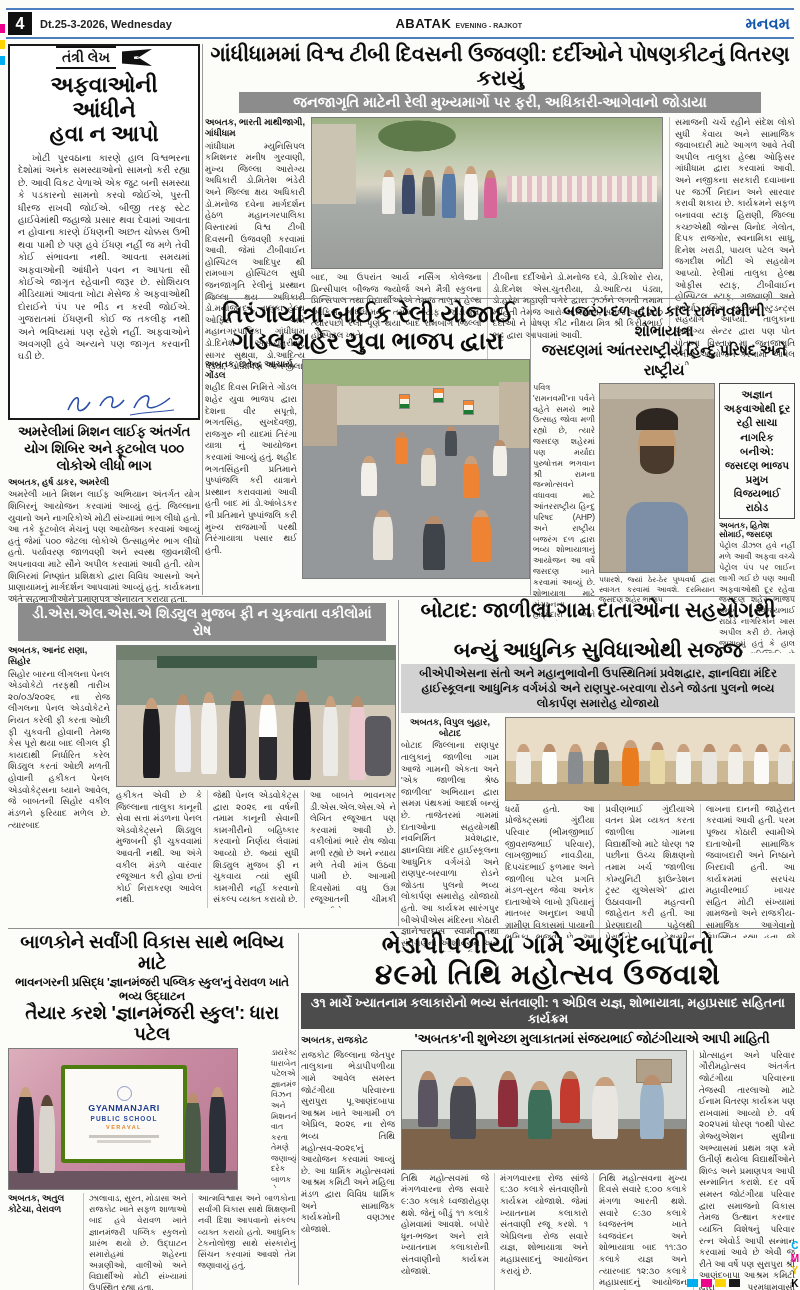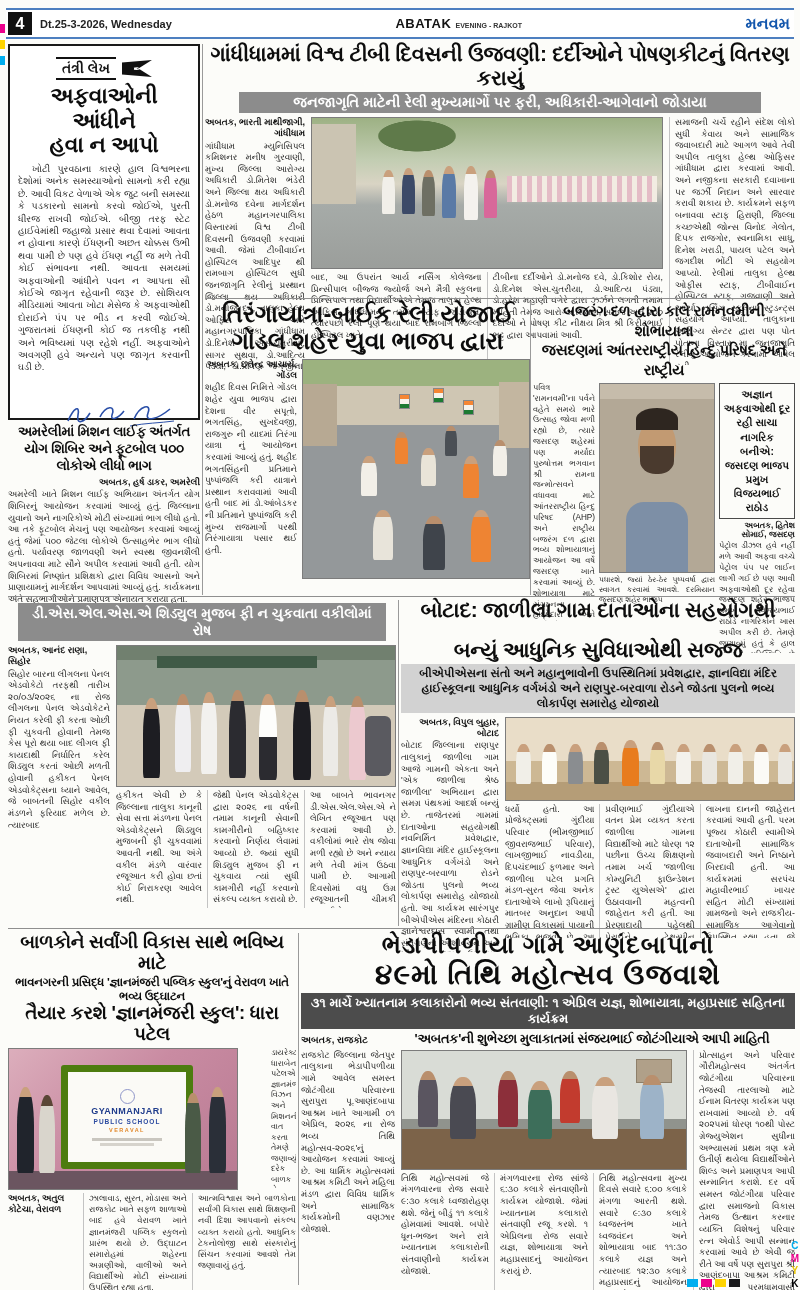--- a/index.html
+++ b/index.html
@@ -11,43 +11,43 @@
        border-top:2px solid #4d7fc0;border-bottom:2px solid #4d7fc0;background:#fff;}
   .pagenum{width:24px;height:23px;background:#111;color:#fff;font-weight:bold;font-size:16px;
            display:flex;align-items:center;justify-content:center;margin-left:2px;}
   .hdr-date{font-size:11px;font-weight:bold;margin-left:8px;color:#222;}
   .hdr-center{flex:1;text-align:center;font-size:13px;font-weight:bold;letter-spacing:.5px;}
   .hdr-center small{font-size:7px;font-weight:bold;color:#333;letter-spacing:0;}
   .hdr-logo{font-size:16px;font-weight:bold;color:#1457ad;margin-right:4px;}
   
   .hl{font-weight:bold;color:#0c0c0c;text-align:center;line-height:1.12;letter-spacing:-.3px;}
   .subbar{background:#8c8c8c;color:#fff;font-weight:bold;text-align:center;padding:2px 4px;}
-  .bl{font-weight:bold;font-size:9px;text-align:right;color:#111;line-height:1.2;}
+  .bl{font-weight:bold;font-size:9px;text-align:left;color:#111;line-height:1.2;}
   .bt{font-size:8.8px;line-height:1.32;text-align:justify;color:#1c1c1c;overflow:hidden;}
   .colrule{border-left:1px solid #c3c3c3;padding-left:5px;}
   .vline{position:absolute;width:1px;background:#9a9a9a;}
   .hline{position:absolute;height:1px;background:#8f8f8f;}
   
   .photo{position:relative;overflow:hidden;border:1px solid #7c7c7c;background:#cfd3c9;}
   .fig{position:absolute;border-radius:45% 45% 8% 8%;}
   .flag3{position:absolute;width:9px;height:13px;
          background:linear-gradient(180deg,#f58634 0 33%,#f6f3ec 33% 66%,#1c7a32 66% 100%);
          border:0.5px solid #888;}
   .band-students{position:absolute;background:repeating-linear-gradient(90deg,#e4bcc6 0 5px,#f2ece2 5px 10px);}
   
   .edbox{position:absolute;left:8px;top:44px;width:192px;height:376px;border:2px solid #1a1a1a;
-         padding:11px 8px;box-sizing:border-box;background:#fff;}
+         padding:0 8px;box-sizing:border-box;background:#fff;}
   .edtag{display:flex;align-items:center;justify-content:center;gap:6px;}
   .edtag-text{font-size:14px;font-weight:bold;border-top:2px solid #111;border-bottom:2px solid #111;padding:1px 6px;}
   .edflag{width:30px;height:17px;background:#111;clip-path:polygon(0 15%,100% 0,55% 50%,100% 100%,0 85%);
           display:flex;align-items:center;justify-content:center;color:#fff;font-size:9px;}
   .sig{display:block;margin:2px 10px 0 auto;}
   
   .banner{position:absolute;left:52px;top:16px;width:118px;height:90px;background:#fbfaf6;border-radius:3px;
-          border:7px solid #4d7c0f;display:flex;flex-direction:column;align-items:center;justify-content:center;gap:2px;}
+          border:4px solid #4d7c0f;display:flex;flex-direction:column;align-items:center;justify-content:center;gap:2px;}
   .banner .logo-circle{width:13px;height:13px;border:1.5px solid #8f96c9;border-radius:50%;}
   .banner .t1{font-size:9px;font-weight:bold;color:#1f3c8c;letter-spacing:.5px;}
   .banner .t2{font-size:6.5px;font-weight:bold;color:#2b4aa0;letter-spacing:1px;}
   .banner .t3{font-size:5.5px;font-weight:bold;color:#e2882a;letter-spacing:1.5px;}
   .banner .addr{width:70px;height:3px;background:#c9c6bf;margin-top:3px;}
   .banner .addr2{width:54px;height:3px;background:#d6d3cc;}
   
   .regL span{display:block;width:5px;height:9px;margin-bottom:7px;}
   .regR{position:absolute;right:1px;top:1240px;font-size:10px;font-weight:bold;line-height:1.25;text-align:center;}
   .regsq{position:absolute;bottom:3px;right:60px;display:flex;gap:3px;}
@@ -205,21 +205,21 @@
       </div>
     </div>
   </div>
 
   <div class="abs" style="left:401px;top:598px;width:394px;">
     <div class="hl" style="font-size:21px;">બોટાદ: જાળીલા ગામ દાતાઓના સહયોગથી</div>
     <div class="hl" style="font-size:21px;margin-top:16px;">બન્યું આધુનિક સુવિધાઓથી સજ્જ</div>
     <div class="subbar" style="background:#d2d2d2;color:#111;font-size:11.5px;line-height:1.3;margin-top:3px;">બીએપીએસના સંતો અને મહાનુભાવોની ઉપસ્થિતિમાં પ્રવેશદ્વાર, જ્ઞાનવિદ્યા મંદિર હાઈસ્કૂલના આધુનિક વર્ગખંડો અને રાણપુર-બરવાળા રોડને જોડતા પુલનો ભવ્ય લોકાર્પણ સમારોહ યોજાયો</div>
     <div style="display:flex;gap:6px;margin-top:4px;height:228px;">
       <div style="width:98px;flex:none;">
-        <div class="bl" style="text-align:right;">અબતક, વિપુલ બુહાર, બોટાદ</div>
+        <div class="bl" style="text-align:center;">અબતક, વિપુલ બુહાર, બોટાદ</div>
         <div class="bt" style="height:212px;margin-top:2px;">બોટાદ જિલ્લાના રાણપુર તાલુકાનું જાળીલા ગામ આજે ગામની એકતા અને 'એક જાળીલા શ્રેષ્ઠ જાળીલા' અભિયાન દ્વારા સમગ્ર પંથકમાં આદર્શ બન્યું છે. તાજેતરમાં ગામમાં દાતાઓના સહયોગથી નવનિર્મિત પ્રવેશદ્વાર, જ્ઞાનવિદ્યા મંદિર હાઈસ્કૂલના આધુનિક વર્ગખંડો અને રાણપુર-બરવાળા રોડને જોડતા પુલનો ભવ્ય લોકાર્પણ સમારોહ યોજાયો હતો. આ કાર્યક્રમ સારંગપુર બીએપીએસ મંદિરના કોઠારી જ્ઞાનેશ્વરદાસ સ્વામી તથા સંતગણના આશીર્વચન અને પ્રદેશ ભાજપ ઉપાધ્યક્ષ ભરતભાઈ પંડ્યા, ધારાસભ્ય કાળુભાઈ ડાભી તેમજ જિલ્લાના ઉચ્ચ અધિકારીઓની ઉપસ્થિતિમાં શોભ્યો</div>
       </div>
       <div style="flex:1;">
         <div class="photo" style="width:100%;height:84px;box-sizing:border-box;">
           <div class="abs" style="left:0;top:0;width:100%;height:100%;background:linear-gradient(180deg,#e9ddc8 0 52%,#cdb894 52% 78%,#b59d77 78% 100%);"></div>
           <div class="fig" style="left:10px;top:26px;width:15px;height:40px;background:linear-gradient(180deg,#c9a07d 0 20%,#f1efe8 20%);"></div>
           <div class="fig" style="left:36px;top:26px;width:15px;height:40px;background:linear-gradient(180deg,#b98f6d 0 20%,#fdfdf9 20%);"></div>
           <div class="fig" style="left:62px;top:26px;width:15px;height:40px;background:linear-gradient(180deg,#c9a07d 0 20%,#8a8d90 20%);"></div>
           <div class="fig" style="left:88px;top:24px;width:15px;height:42px;background:linear-gradient(180deg,#b98f6d 0 20%,#4b4f45 20%);"></div>
           <div class="fig" style="left:116px;top:22px;width:17px;height:46px;background:linear-gradient(180deg,#c9a07d 0 18%,#e87c1e 18%);"></div>

